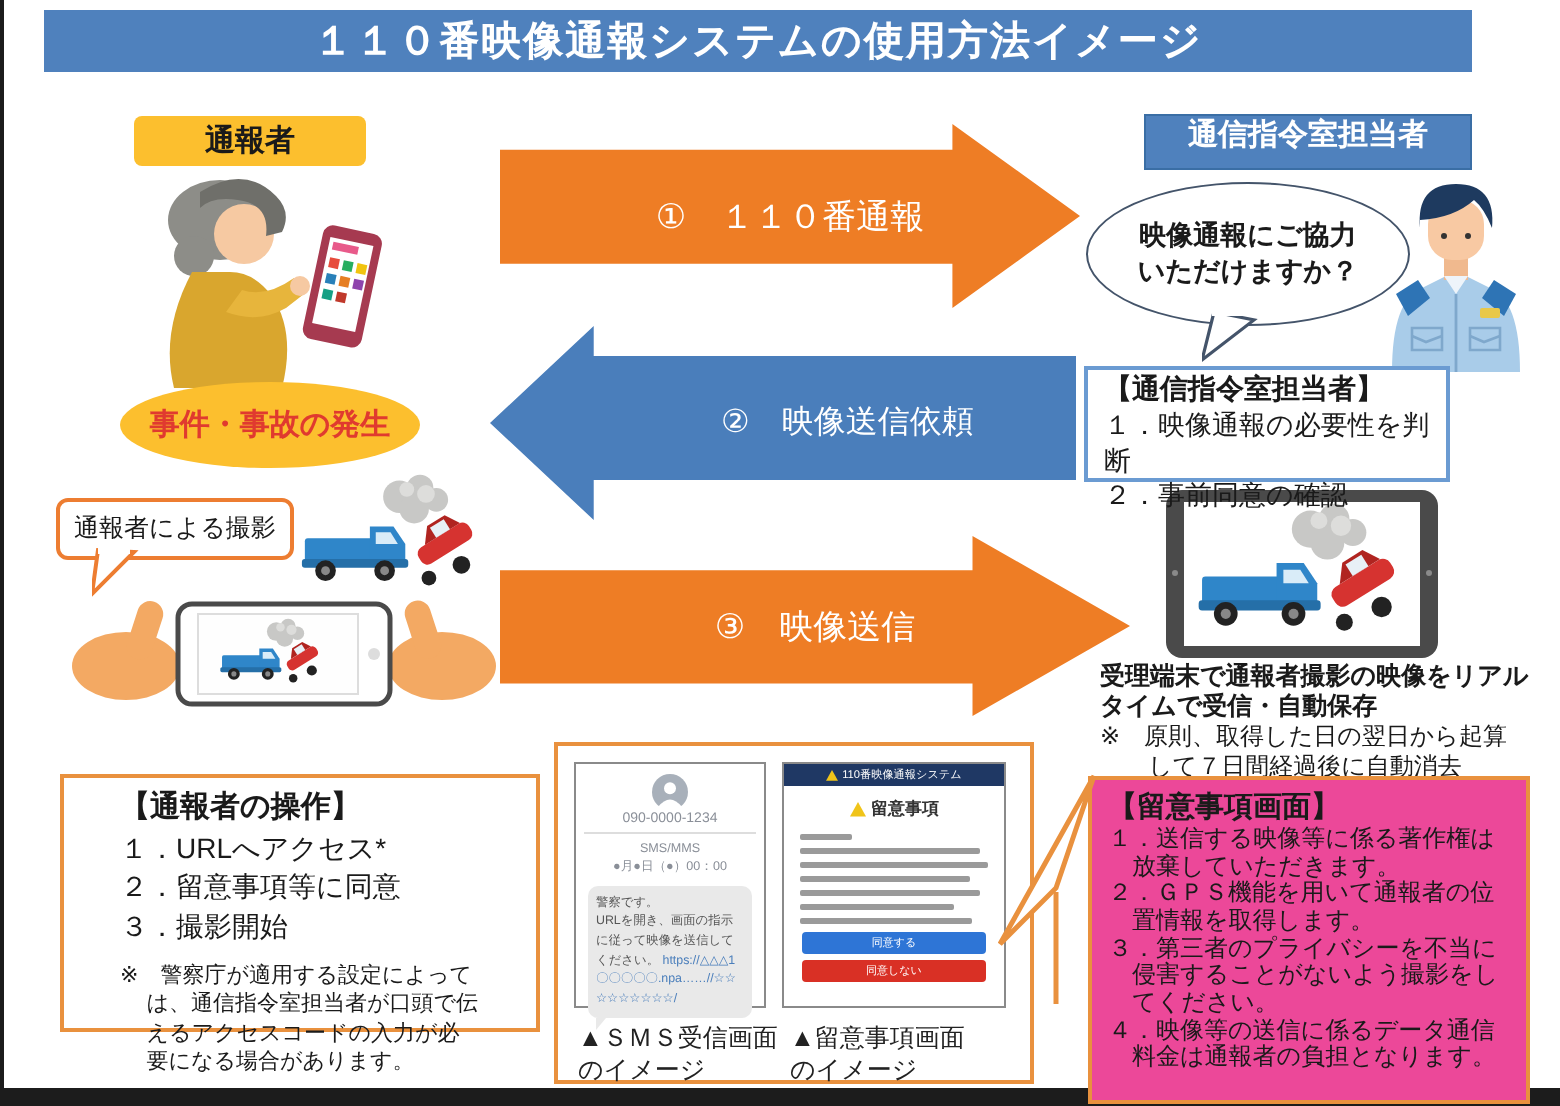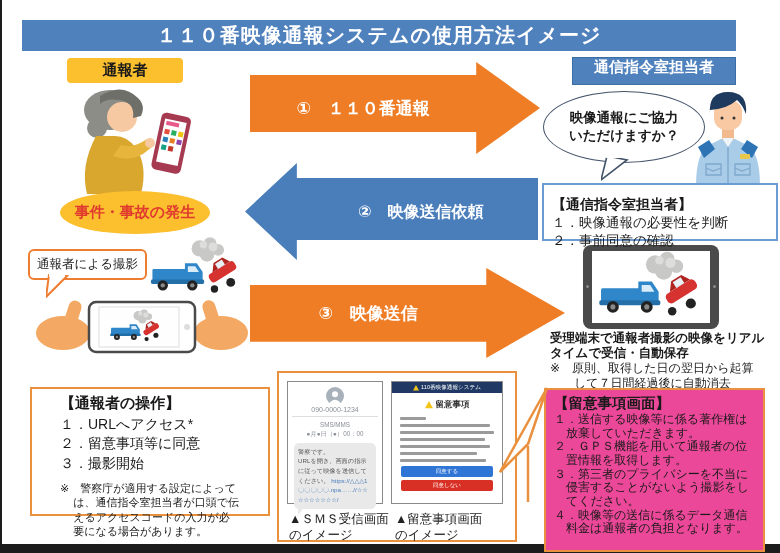--- a/index.html
+++ b/index.html
@@ -6,54 +6,54 @@
   body{
     width:780px;height:553px;position:relative;background:#fff;overflow:hidden;
     font-family:"Liberation Sans","DejaVu Sans",sans-serif;color:#1a1a1a;
   }
   .abs{position:absolute;}
   .preline{white-space:pre-line;}
   
   .left-edge{left:0;top:0;width:2px;height:553px;background:#1c1c1c;}
   .bottom-bar{left:0;top:544px;width:780px;height:9px;background:#1c1c1c;}
   
-  .title-bar{left:22px;top:20px;width:714px;height:31px;background:#4f81bd;
+  .title-bar{left:22px;top:5px;width:714px;height:31px;background:#4f81bd;
     color:#fff;font-weight:bold;font-size:20px;letter-spacing:1px;
     display:flex;align-items:center;justify-content:center;}
   
   .reporter-label{left:67px;top:58px;width:116px;height:25px;background:#fcbf2e;
     border-radius:4px;font-weight:bold;font-size:15px;display:flex;align-items:center;justify-content:center;}
   .incident-ellipse{left:60px;top:191px;width:150px;height:43px;background:#fcbf2e;
     border-radius:50%;color:#e03a2f;font-weight:bold;font-size:15px;
     display:flex;align-items:center;justify-content:center;}
   .dispatcher-label{left:572px;top:57px;width:162px;height:26px;background:#4f81bd;border:1px solid #3a6ea5;
     color:#fff;font-weight:bold;font-size:15px;display:flex;justify-content:center;}
   
-  .arrow{display:flex;align-items:center;color:#fff;font-weight:bold;}
+  .arrow{display:flex;align-items:center;color:#fff;font-weight:normal;justify-content:center;}
   .arrow1{left:250px;top:62px;width:290px;height:92px;background:#ee7d25;
     clip-path:polygon(0 14%,78% 14%,78% 0,100% 50%,78% 100%,78% 76%,0 76%);}
   .arrow1 .lbl{width:78%;text-align:center;font-size:17px;}
   .arrow2{left:245px;top:163px;width:293px;height:97px;background:#4a7ebb;
     clip-path:polygon(100% 15.5%,17.7% 15.5%,17.7% 0,0 50%,17.7% 100%,17.7% 79.4%,100% 79.4%);}
   .arrow2 .lbl{margin-left:22%;width:76%;text-align:center;font-size:16px;line-height:1.25;}
   .arrow2 .sub{font-size:12.5px;display:block;}
   .arrow3{left:250px;top:268px;width:315px;height:90px;background:#ee7d25;
     clip-path:polygon(0 19%,75% 19%,75% 0,100% 50%,75% 100%,75% 82%,0 82%);}
   .arrow3 .lbl{width:75%;text-align:center;font-size:17px;}
   
   .dispatcher-bubble{left:543px;top:91px;width:160px;height:70px;background:#fff;border:1.6px solid #44546a;
     border-radius:50%;display:flex;align-items:center;justify-content:center;text-align:center;
     font-size:13.5px;font-weight:bold;z-index:4;}
   .bubble-tail-officer{left:601px;top:154px;z-index:5;}
   .filming-bubble{left:28px;top:249px;width:115px;height:27px;background:#fff;border:2px solid #ed7d31;
     border-radius:6px;display:flex;align-items:center;justify-content:center;font-size:12.5px;z-index:4;}
   .bubble-tail-filming{left:46px;top:273px;z-index:5;}
   
-  .dispatcher-box{left:542px;top:183px;width:236px;height:58px;background:#fff;border:2px solid #6b9bd2;
-    padding:11px 8px;box-sizing:border-box;z-index:3;}
+  .dispatcher-box{left:542px;top:183px;width:183px;height:58px;background:#fff;border:2px solid #6b9bd2;
+    padding:1px 8px;box-sizing:border-box;z-index:3;}
   .dispatcher-box .bt{font-size:14px;font-weight:bold;}
   .dispatcher-box .bi{font-size:13.5px;line-height:1.3;}
   .ops-box{left:30px;top:387px;width:240px;height:129px;background:#fff;border:2.5px solid #e9913e;
     padding:5px 28px;box-sizing:border-box;}
   .ops-box .bt{font-size:15px;font-weight:bold;margin-bottom:2px;}
   .ops-box .bi{font-size:14px;line-height:1.38;}
   .ops-box .note{margin-top:8px;font-size:11px;line-height:1.3;padding-left:1.2em;text-indent:-1.2em;}
   .notice-box{left:544px;top:388px;width:221px;height:164px;background:#ec4899;border:2.5px solid #e9913e;
     padding:4px 8px;box-sizing:border-box;z-index:3;}
   .notice-box .bt{font-size:14.5px;font-weight:bold;}

